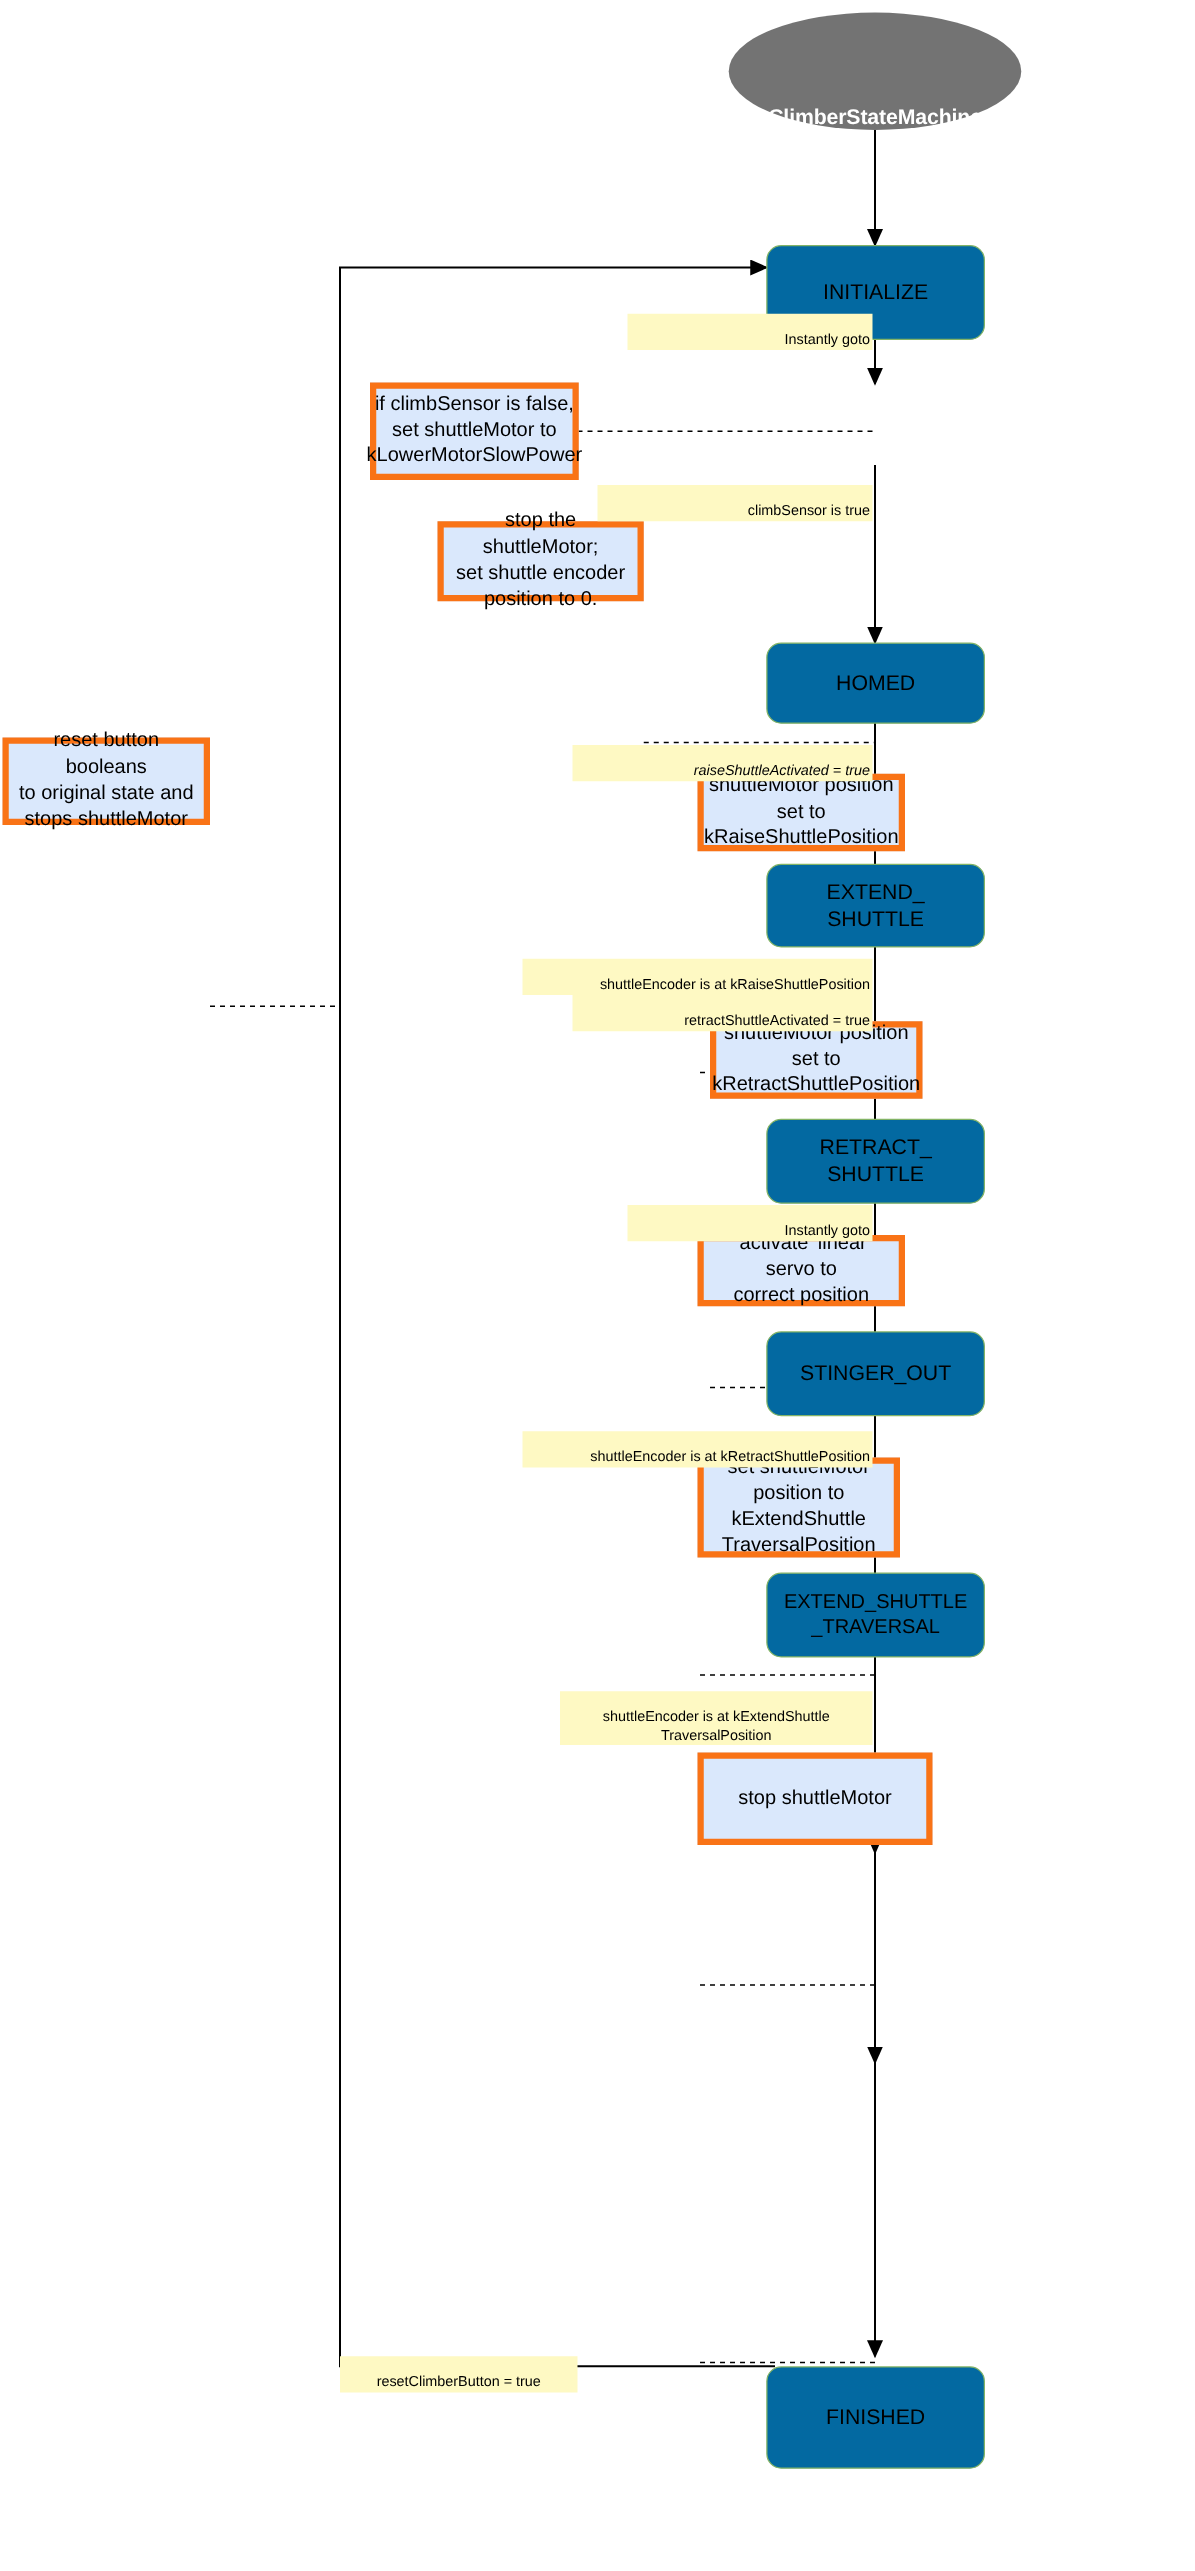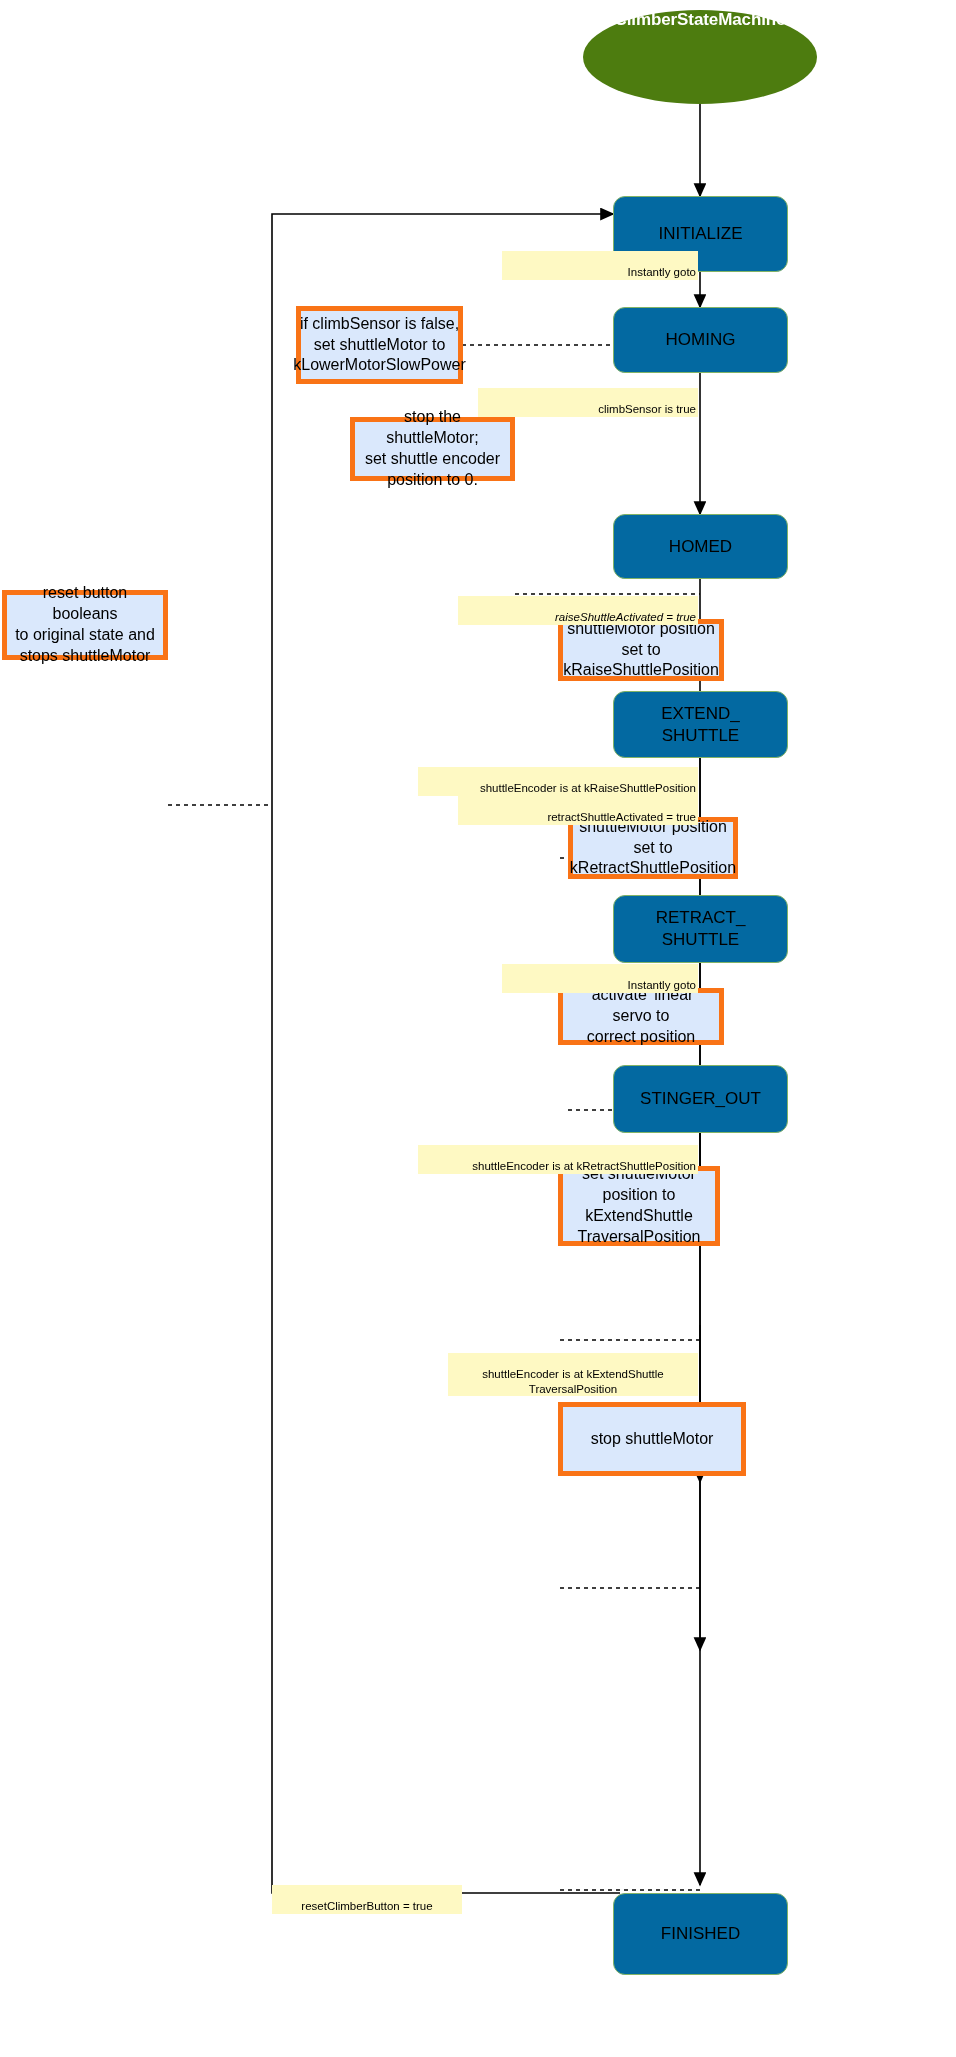--- a/index.html
+++ b/index.html
@@ -20,23 +20,23 @@
     position:absolute;
     left:0; top:0;
     width:956px; height:2057px;
     pointer-events:none;
   }
 
   
   .start-node{
     position:absolute;
     display:flex;
-    align-items:flex-start;
+    align-items:flex-end;
     justify-content:center;
-    background:#4d7c0f;
+    background:#737373;
     border-radius:50%;
     color:#ffffff;
     font-weight:bold;
     font-size:17px;
     text-align:center;
     letter-spacing:-0.1px;
   }
   .state-node{
     position:absolute;
     display:flex;
@@ -128,42 +128,43 @@
   </svg>
 
   <div class="start-node" style="left:583px; top:10px; width:234px; height:94px;">
     <span>ClimberStateMachine</span>
   </div>
 
   <div class="state-node" style="left:613px; top:196px; width:175px; height:76px;">
     <span>INITIALIZE</span>
   </div>
 
-  <div class="state-node" style="left:613px; top:307px; width:175px; height:66px;">
-    <span>HOMING</span>
-  </div>
 
   <div class="state-node" style="left:613px; top:514px; width:175px; height:65px;">
     <span>HOMED</span>
   </div>
 
   <div class="state-node" style="left:613px; top:691px; width:175px; height:67px;">
     <span>EXTEND_
 SHUTTLE</span>
   </div>
 
   <div class="state-node" style="left:613px; top:895px; width:175px; height:68px;">
     <span>RETRACT_
 SHUTTLE</span>
   </div>
 
   <div class="state-node" style="left:613px; top:1065px; width:175px; height:68px;">
     <span>STINGER_OUT</span>
   </div>
 
+  <div class="state-node" style="left:613px; top:1258px; width:175px; height:68px; font-size:16px;">
+    <span>EXTEND_SHUTTLE
+_TRAVERSAL</span>
+  </div>
 
   <div class="state-node" style="left:613px; top:1893px; width:175px; height:82px;">
     <span>FINISHED</span>
   </div>
 
   <div class="note-box" style="left:296px; top:306px; width:167px; height:78px;">
     <span>if climbSensor is false,
 set shuttleMotor to
 kLowerMotorSlowPower</span>
   </div>

